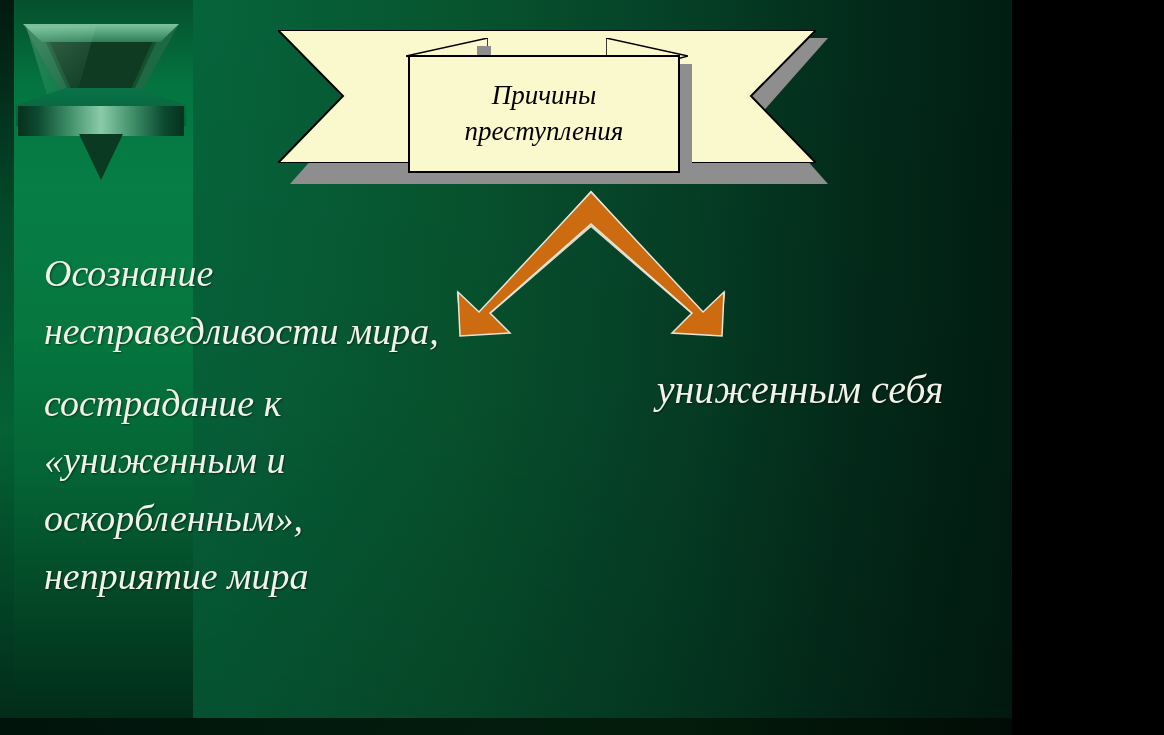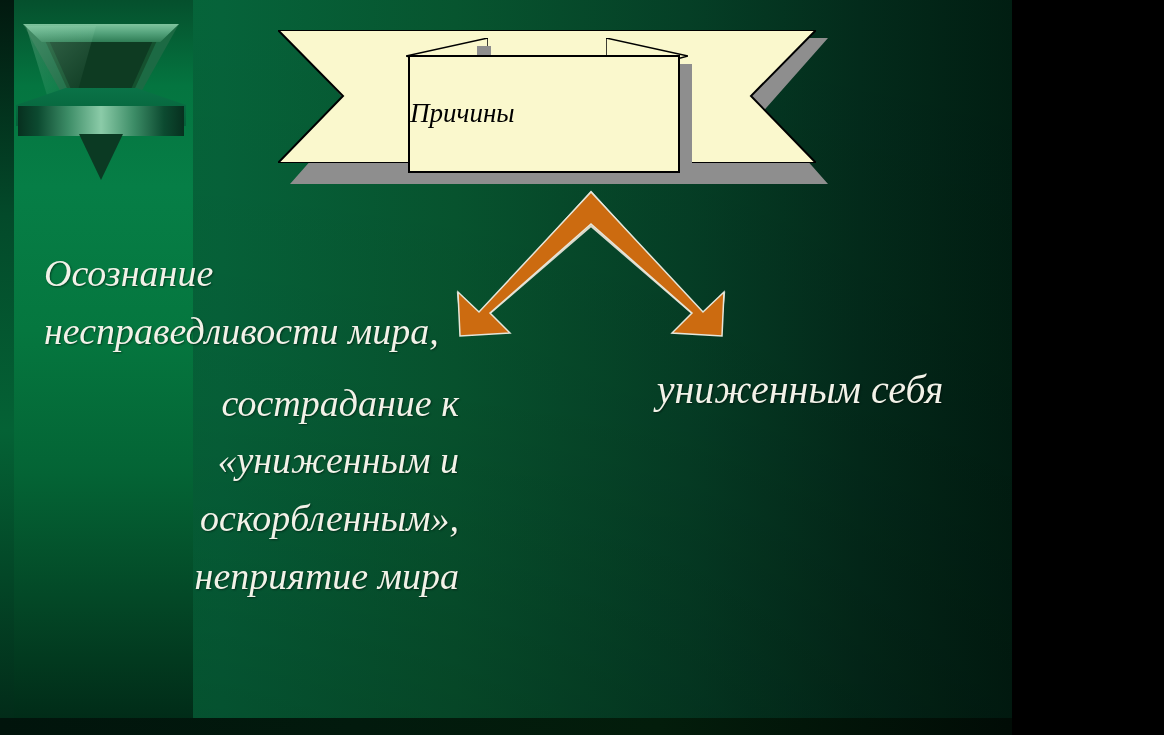--- a/index.html
+++ b/index.html
@@ -202,20 +202,21 @@
   }
   .center-box {
     position: absolute;
     left: 408px; top: 55px;
     width: 272px;
     height: 118px;
     background: #FAF8CD;
     border: 2px solid #000000;
     display: flex;
     flex-direction: column;
+    align-items: center;
     justify-content: center;
     box-sizing: border-box;
   }
   .center-box .line {
     font-style: italic;
     font-weight: 400;
     font-size: 27px;
     line-height: 1.32;
     color: #000000;
     white-space: nowrap;
@@ -243,21 +244,21 @@
     position: absolute;
     left: 44px; top: 245px;
     width: 415px;
     color: #F2F2E8;
     font-style: italic;
     font-size: 38px;
     line-height: 1.52;
     text-shadow: 1px 1px 2px rgba(0,0,0,0.45);
   }
   .text-left p { margin: 0 0 14px 0; }
-  .text-left p:last-child { margin-bottom: 0; text-align: right; }
+  .text-left p:last-child { margin-bottom: 0; }
 
   .text-right {
     position: absolute;
     left: 600px; top: 358px;
     width: 400px;
     color: #F2F2E8;
     font-style: italic;
     font-size: 40px;
     line-height: 1.62;
     text-align: center;
@@ -305,20 +306,21 @@
     <svg viewBox="0 0 82 40" preserveAspectRatio="none">
       <polygon points="0,0 0,40 82,18" fill="#FAF8CD" stroke="#000000" stroke-width="1.5"></polygon>
     </svg>
   </div>
 
   <div class="nub"></div>
 
   <div class="center-shadow"></div>
   <div class="center-box">
     <div class="line">Причины</div>
+    <div class="line">преступления</div>
   </div>
 
   <div class="arrow">
     <svg viewBox="0 0 278 152" preserveAspectRatio="none">
       <polygon points="139,6 250,128 272,108 268,148 222,146 241,128 139,40 37,128 56,146 10,148 6,108 28,128" fill="#CC6B10" stroke="#D9D9CC" stroke-width="2"></polygon>
       <polygon points="139,6 251,126 272,106 270,150 220,147 240,127 139,38 38,127 58,147 8,150 6,106 27,126" fill="#CC6B10" stroke="#E6E6DA" stroke-width="1.5"></polygon>
     </svg>
   </div>
 
   <div class="text-left">

